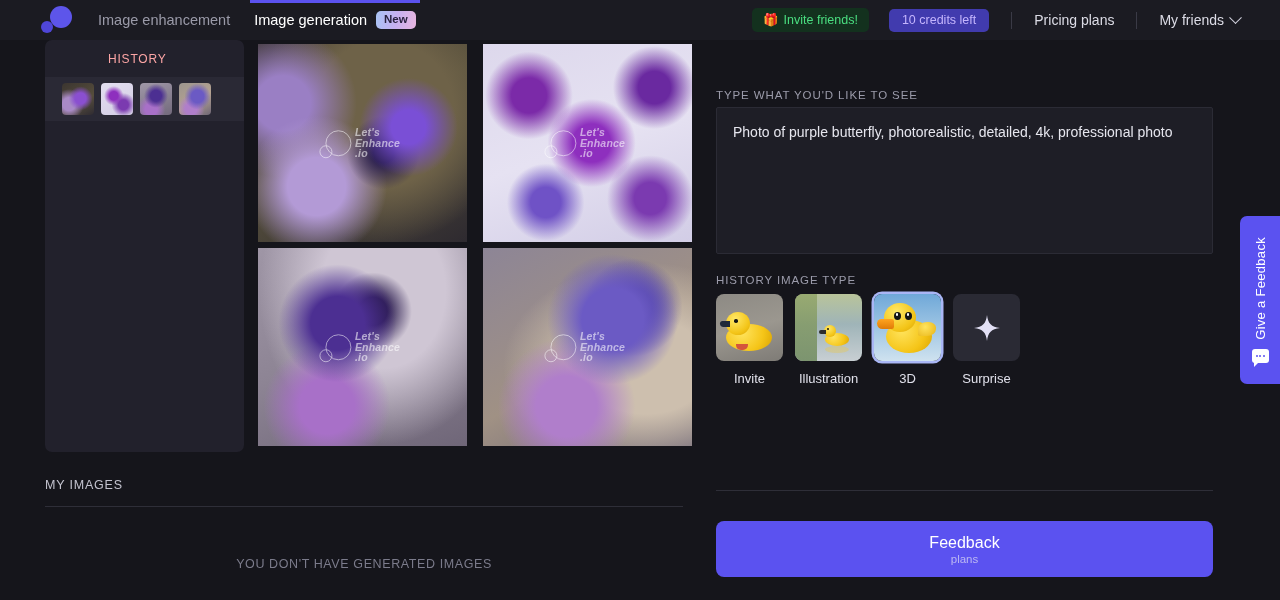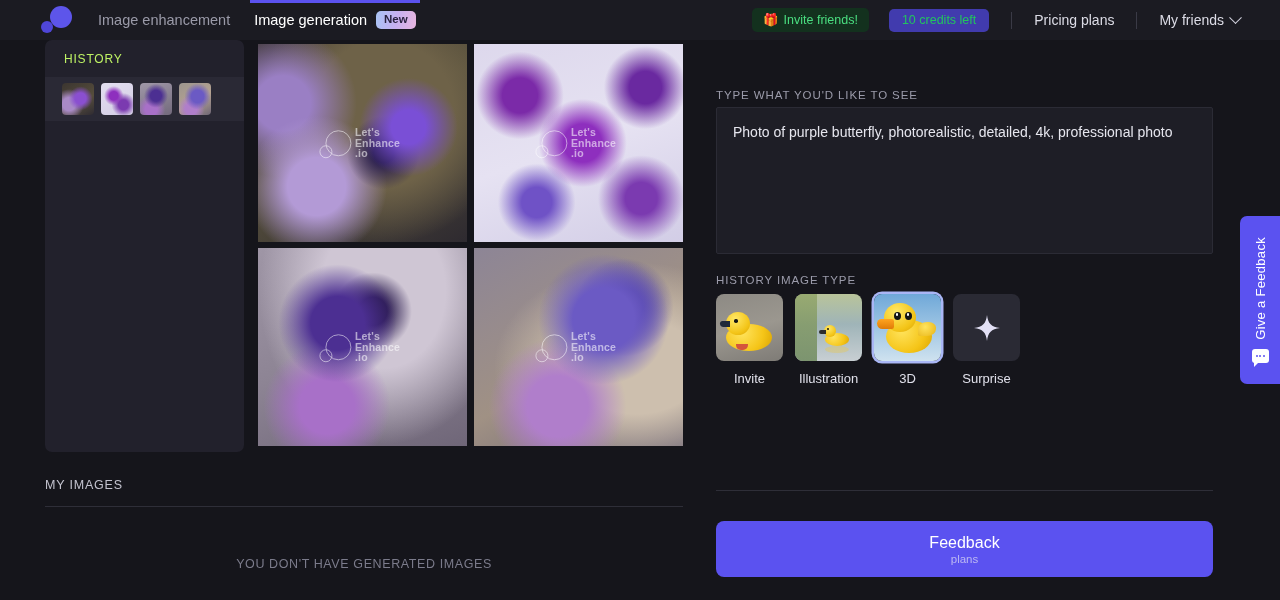--- a/index.html
+++ b/index.html
@@ -92,21 +92,21 @@
     color: #4ade80;
     font-size: 12.5px;
     padding: 4px 11px 5px;
     border-radius: 5px;
     cursor: pointer;
     white-space: nowrap;
   }
   .pill-credits {
     margin-left: 20px;
     background: #413bae;
-    color: #22c55e;
+    color: #c4b5fd;
     font-size: 12.5px;
     padding: 4px 13px 5px;
     border-radius: 5px;
     cursor: pointer;
     white-space: nowrap;
   }
   .hdr-sep { width: 1px; height: 17px; background: #3a3a46; margin: 0 22px; }
   .hdr-link {
     font-size: 14px; color: #dcdce6; cursor: pointer; white-space: nowrap;
     display: flex; align-items: center; gap: 7px;
@@ -120,22 +120,23 @@
     position: absolute;
     left: 45px; top: 40px;
     width: 199px; height: 412px;
     background: #22212c;
     border-radius: 7px;
     overflow: hidden;
   }
   .history-title {
     font-size: 12px;
     letter-spacing: 0.8px;
-    color: #bef264;
+    color: #fca5a5;
     padding: 12px 0 0 19px;
+    margin-left: 44px;
   }
   .history-strip {
     margin-top: 11px;
     background: #2a2935;
     height: 44px;
     display: flex;
     align-items: center;
     padding-left: 17px;
     gap: 7px;
   }
@@ -148,21 +149,22 @@
   }
 
   
   .grid {
     position: absolute;
     left: 258px; top: 44px;
     width: 425px; height: 409px;
     display: grid;
     grid-template-columns: 209px 209px;
     grid-template-rows: 198px 198px;
-    gap: 6px 7px;
+    gap: 6px 16px;
+    font-style: italic;
   }
   .gcell {
     position: relative;
     overflow: hidden;
     cursor: pointer;
   }
   .wm {
     position: absolute;
     left: 50%; top: 50%;
     transform: translate(-50%,-50%);

